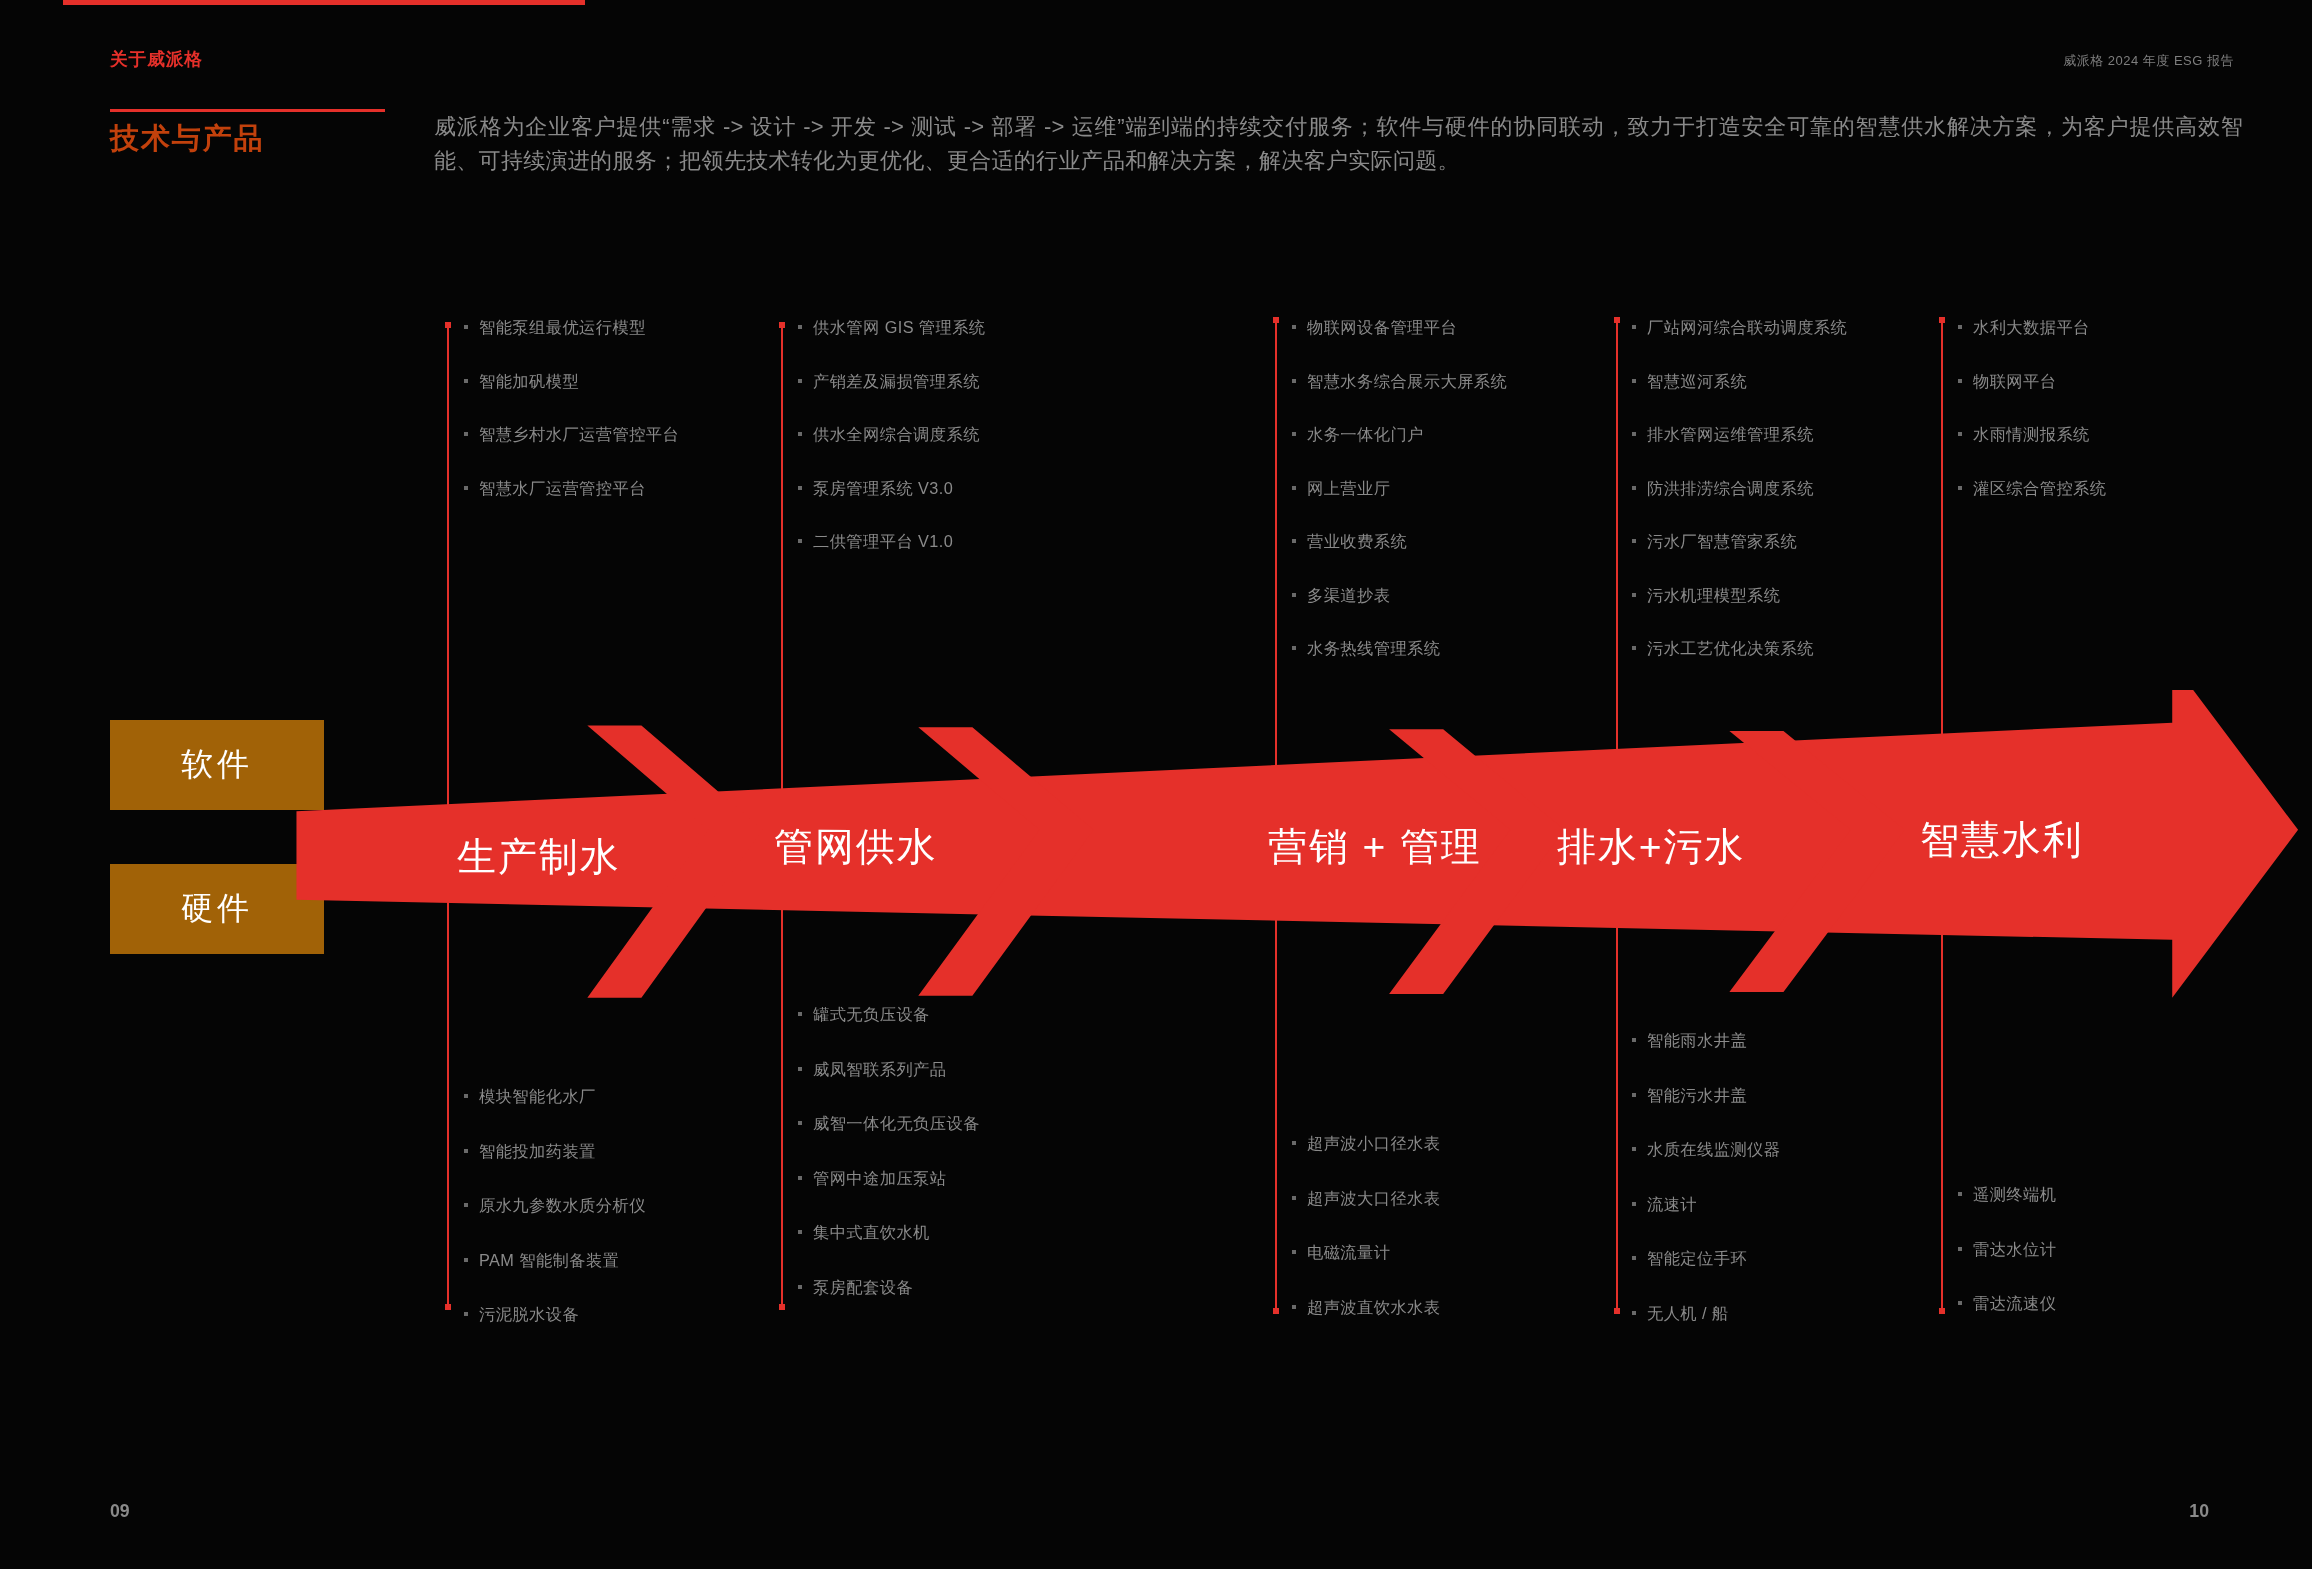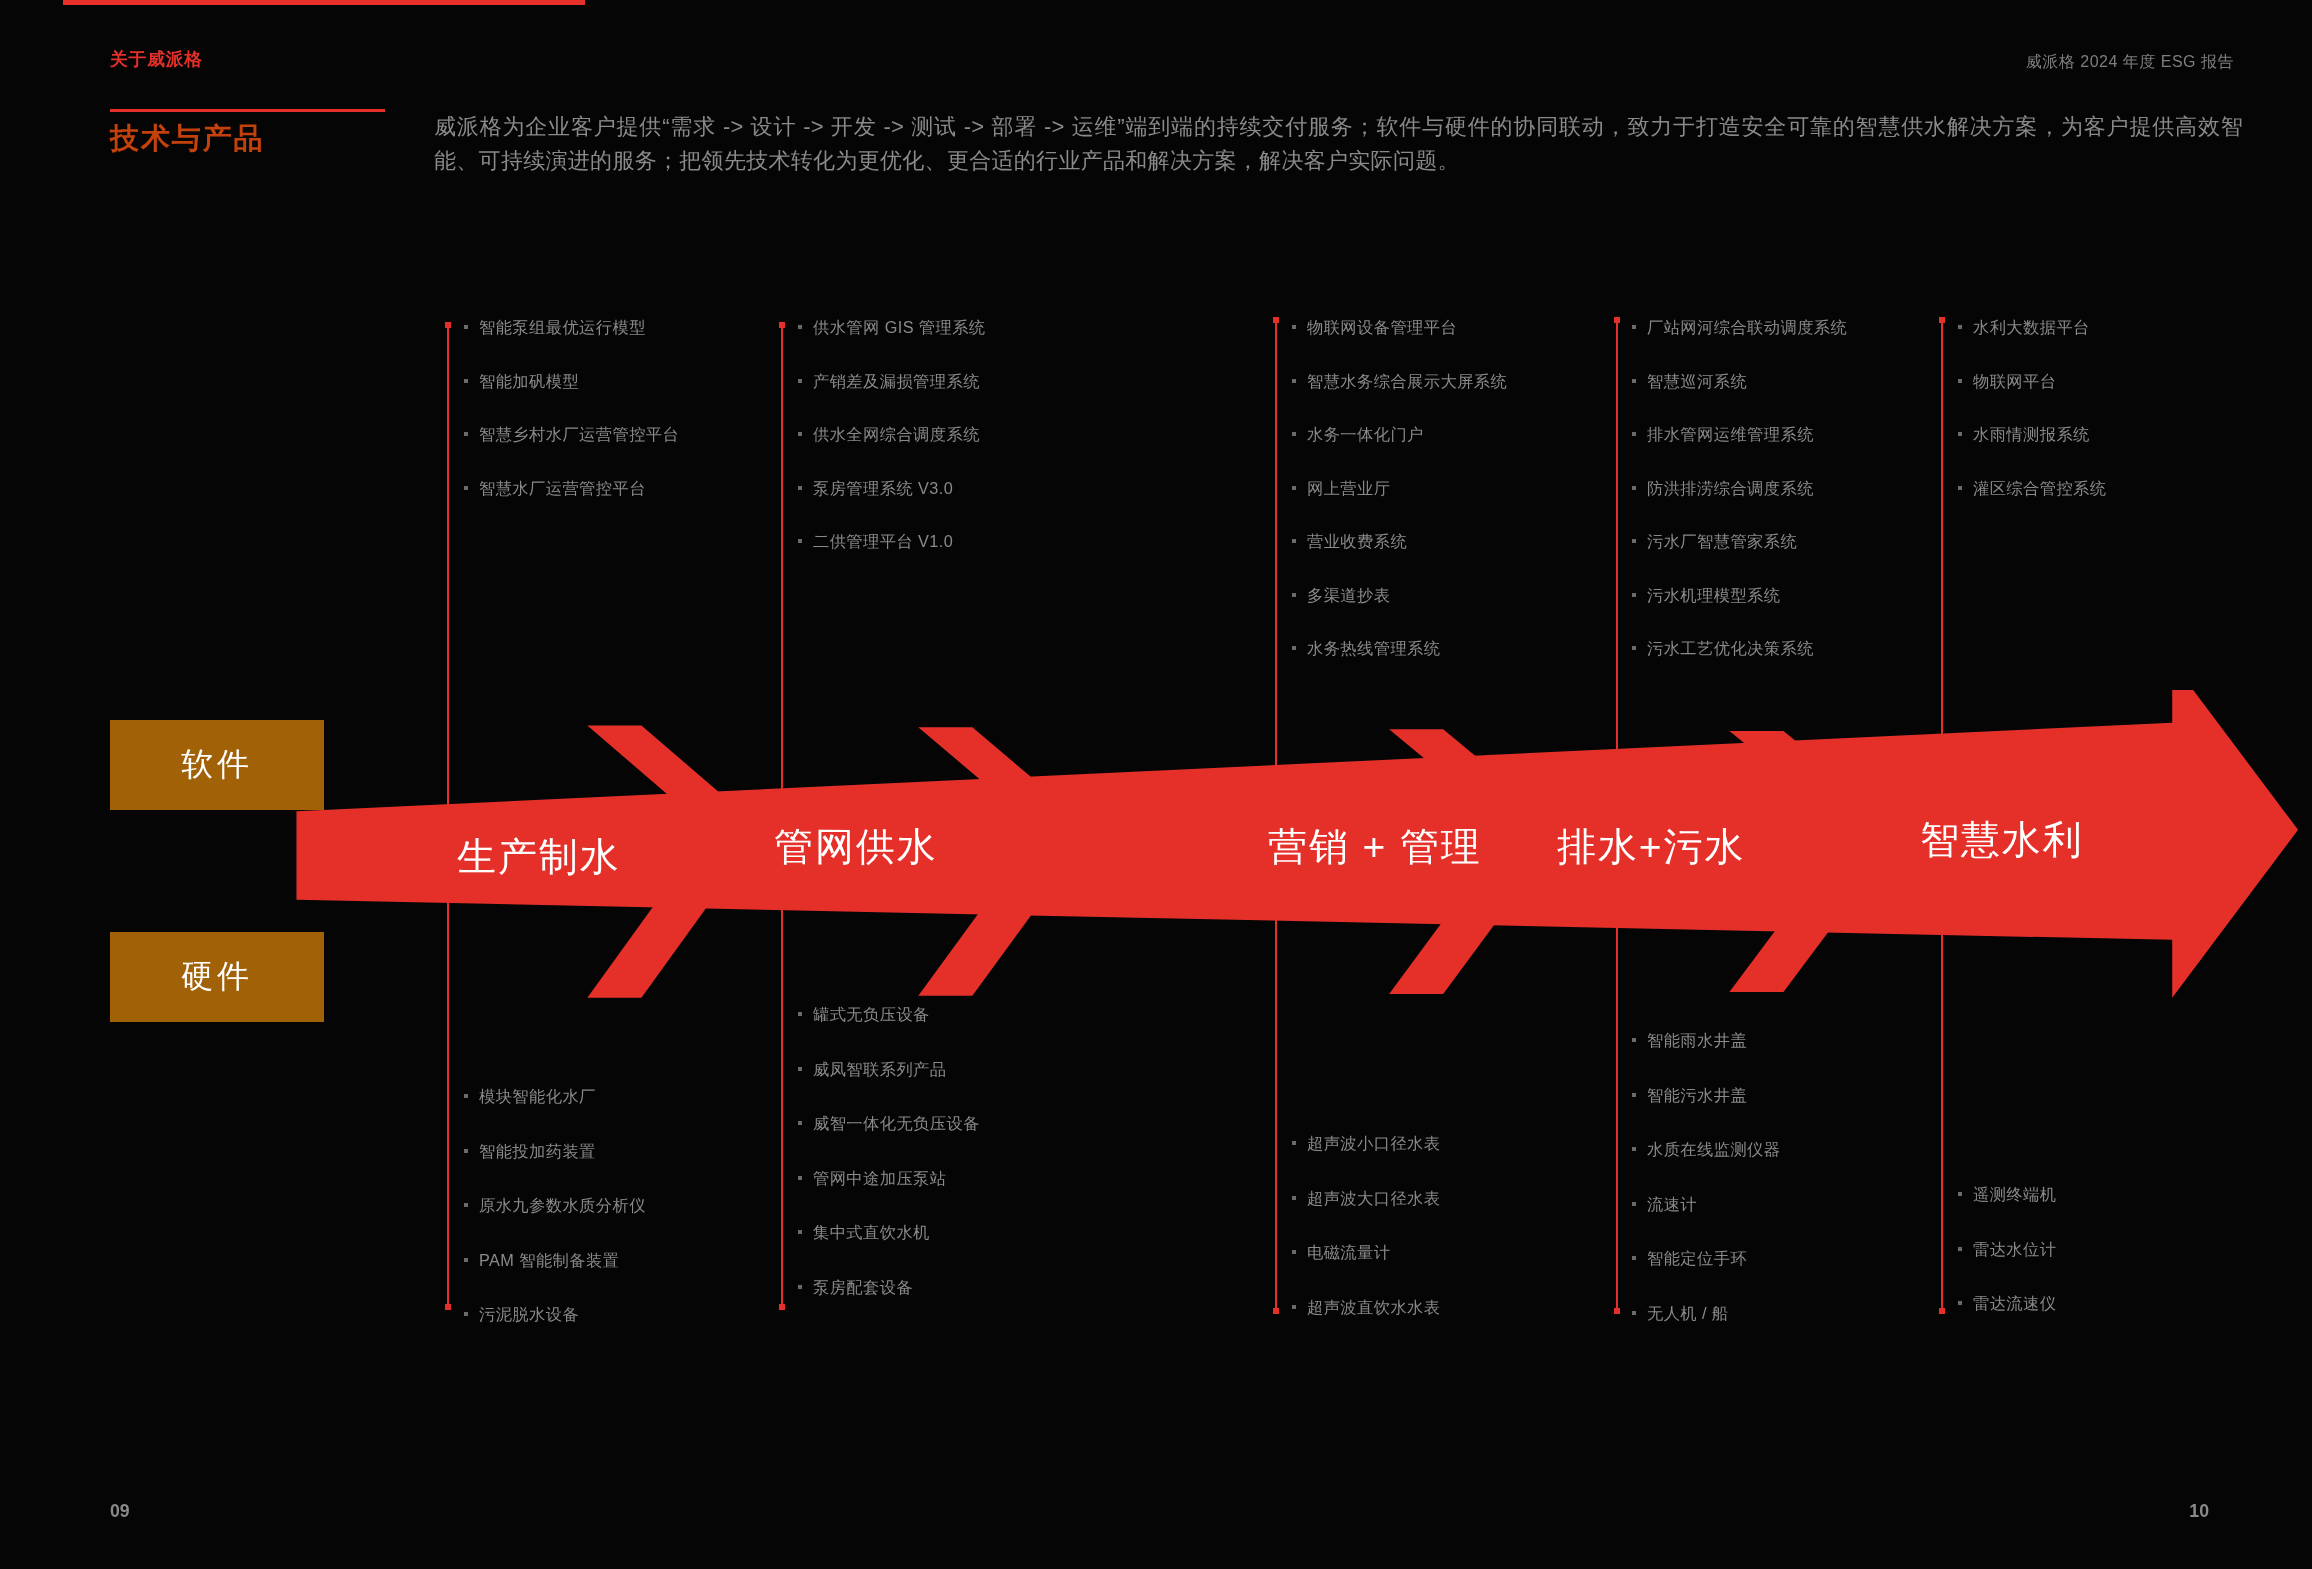--- a/index.html
+++ b/index.html
@@ -26,21 +26,21 @@
     background:#E5302A;
   }
   #page-title {
     position:absolute; left:110px; top:119px;
     color:#c2410c; font-size:29px; font-weight:bold; letter-spacing:1.9px;
   }
 
   
   #running-header {
     position:absolute; right:79px; top:52px;
-    color:#7e7e7e; font-size:16px; letter-spacing:0.5px;
+    color:#7e7e7e; font-size:13px; letter-spacing:0.5px;
   }
 
   
   #intro {
     position:absolute; left:434px; top:110px; width:1809px;
     color:#8a8a8a; font-size:22px; line-height:34px; letter-spacing:0.3px;
     text-align:justify;
   }
 
   
@@ -67,21 +67,21 @@
   .col.hw .item { margin-bottom:34px; }
 
   
   .chip {
     position:absolute; width:214px; height:90px;
     background:#a16207; color:#fff;
     display:flex; align-items:center; justify-content:center;
     font-size:32px; letter-spacing:3.7px;
   }
   #chip-software { left:110px; top:720px; }
-  #chip-hardware { left:110px; top:932px; }
+  #chip-hardware { left:110px; top:864px; }
 
   
   #arrow-band { position:absolute; left:0; top:690px; width:2313px; height:317px; }
   .stage-label {
     position:absolute; color:#fff; font-size:39px; letter-spacing:1.9px;
     white-space:nowrap; top:820px;
   }
 
   
   .folio { position:absolute; bottom:48px; color:#8a8a8a; font-size:17.7px; font-weight:bold; }

